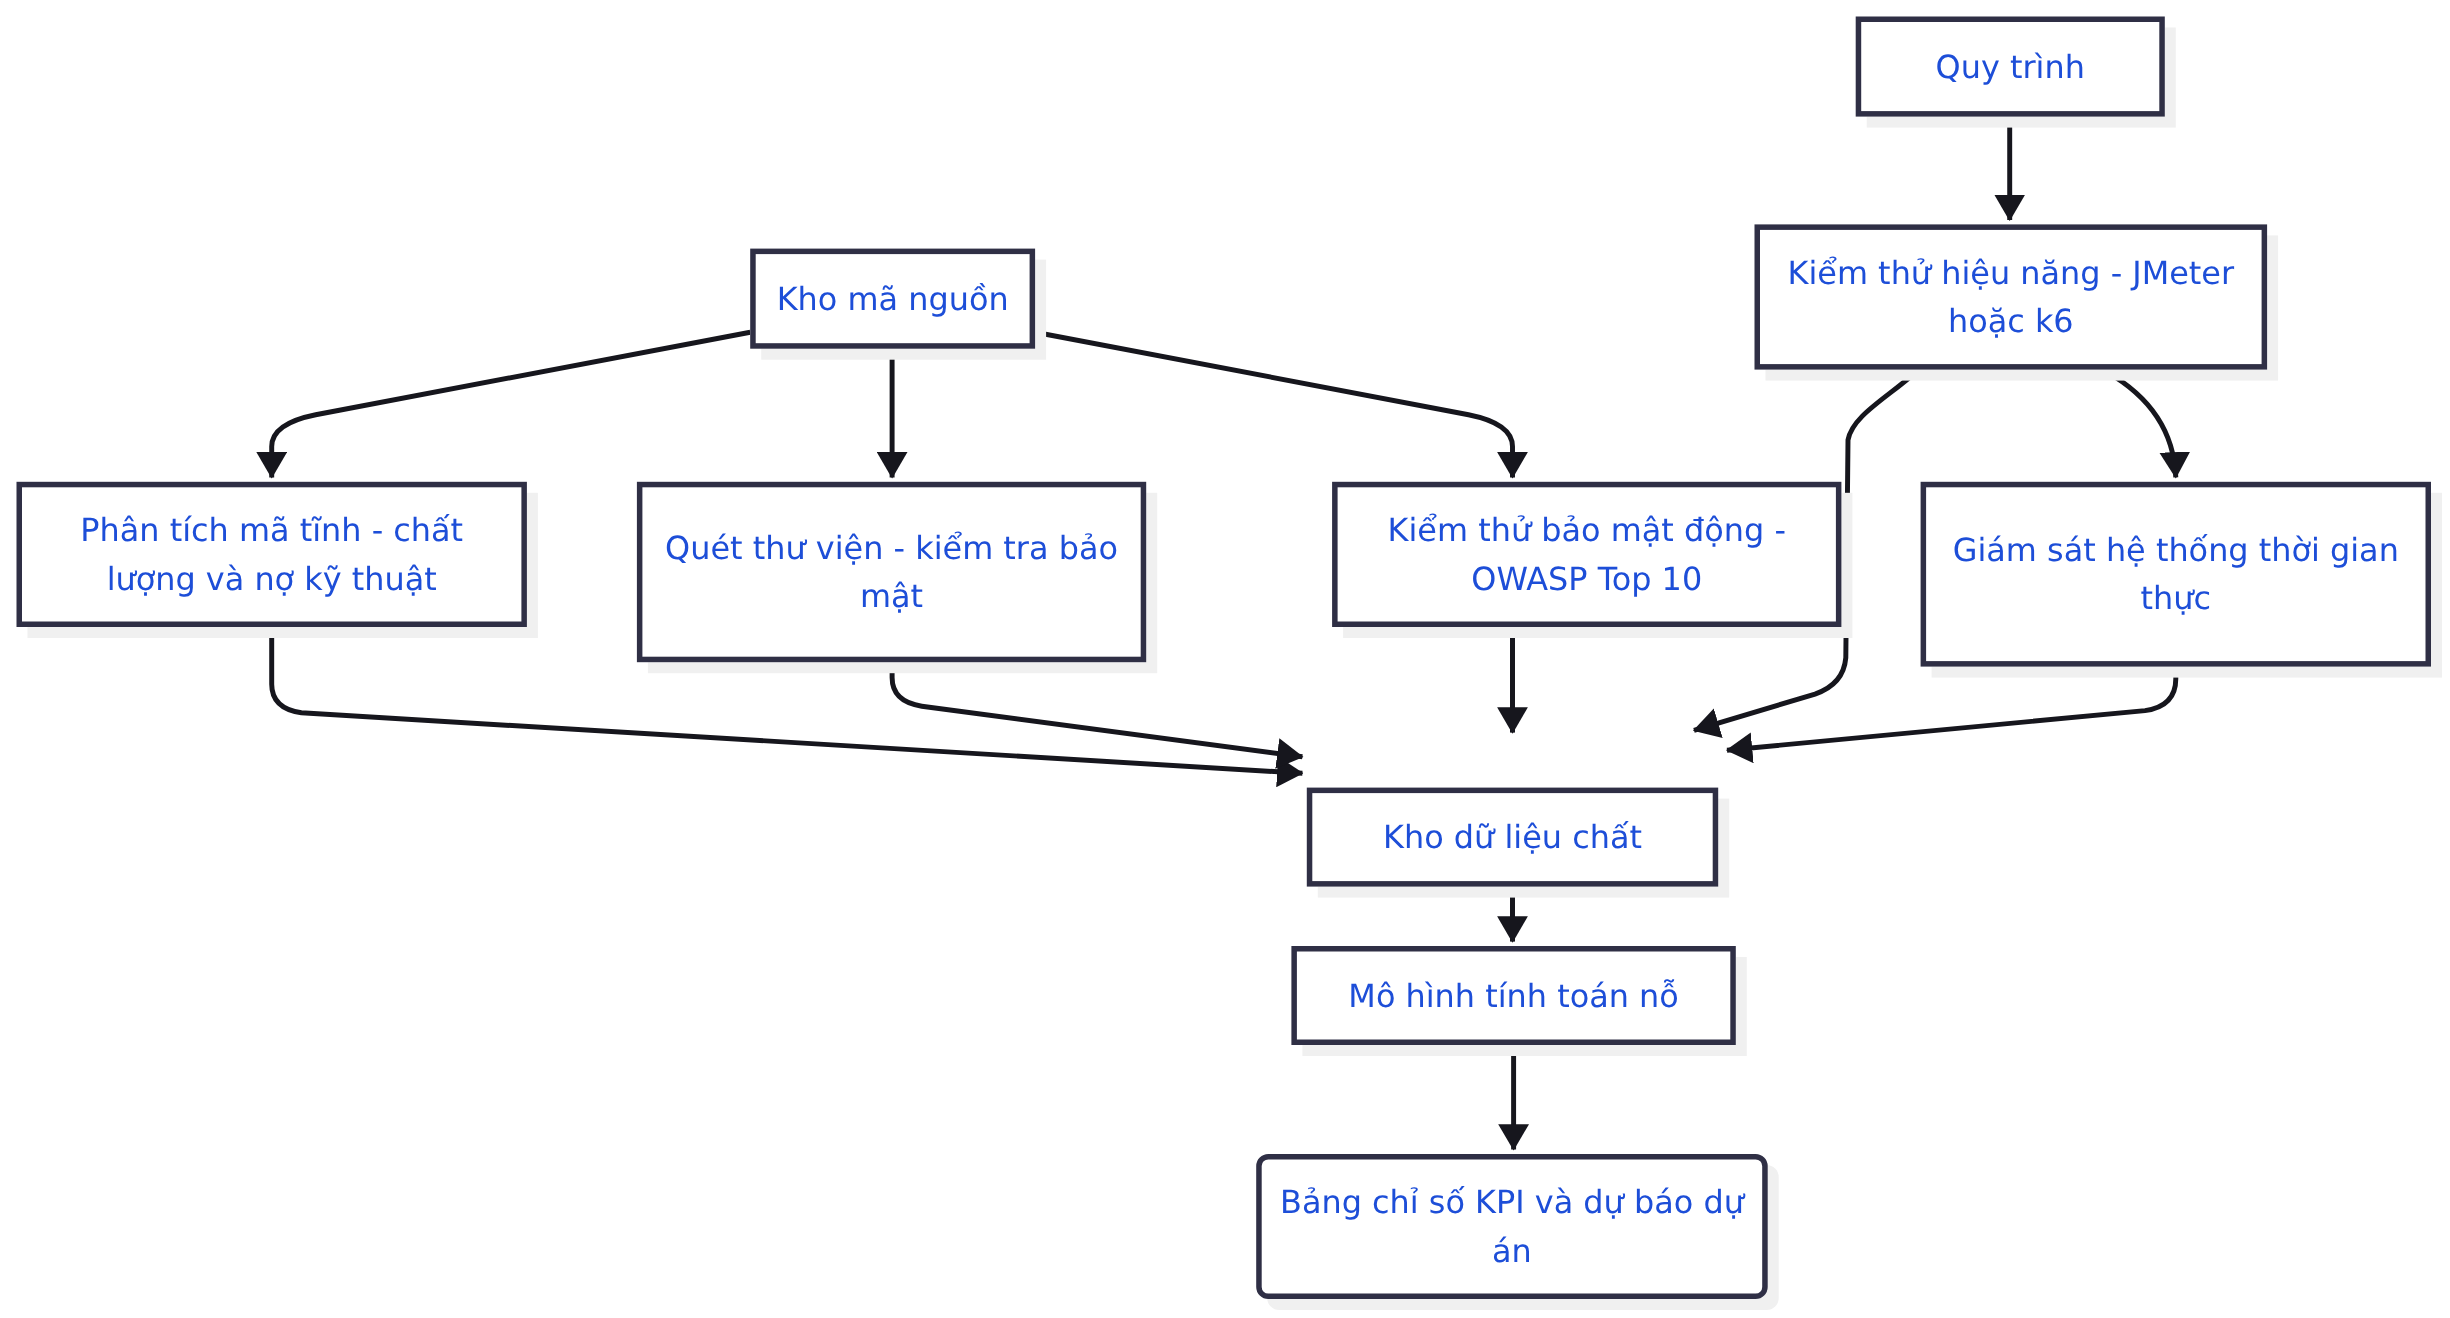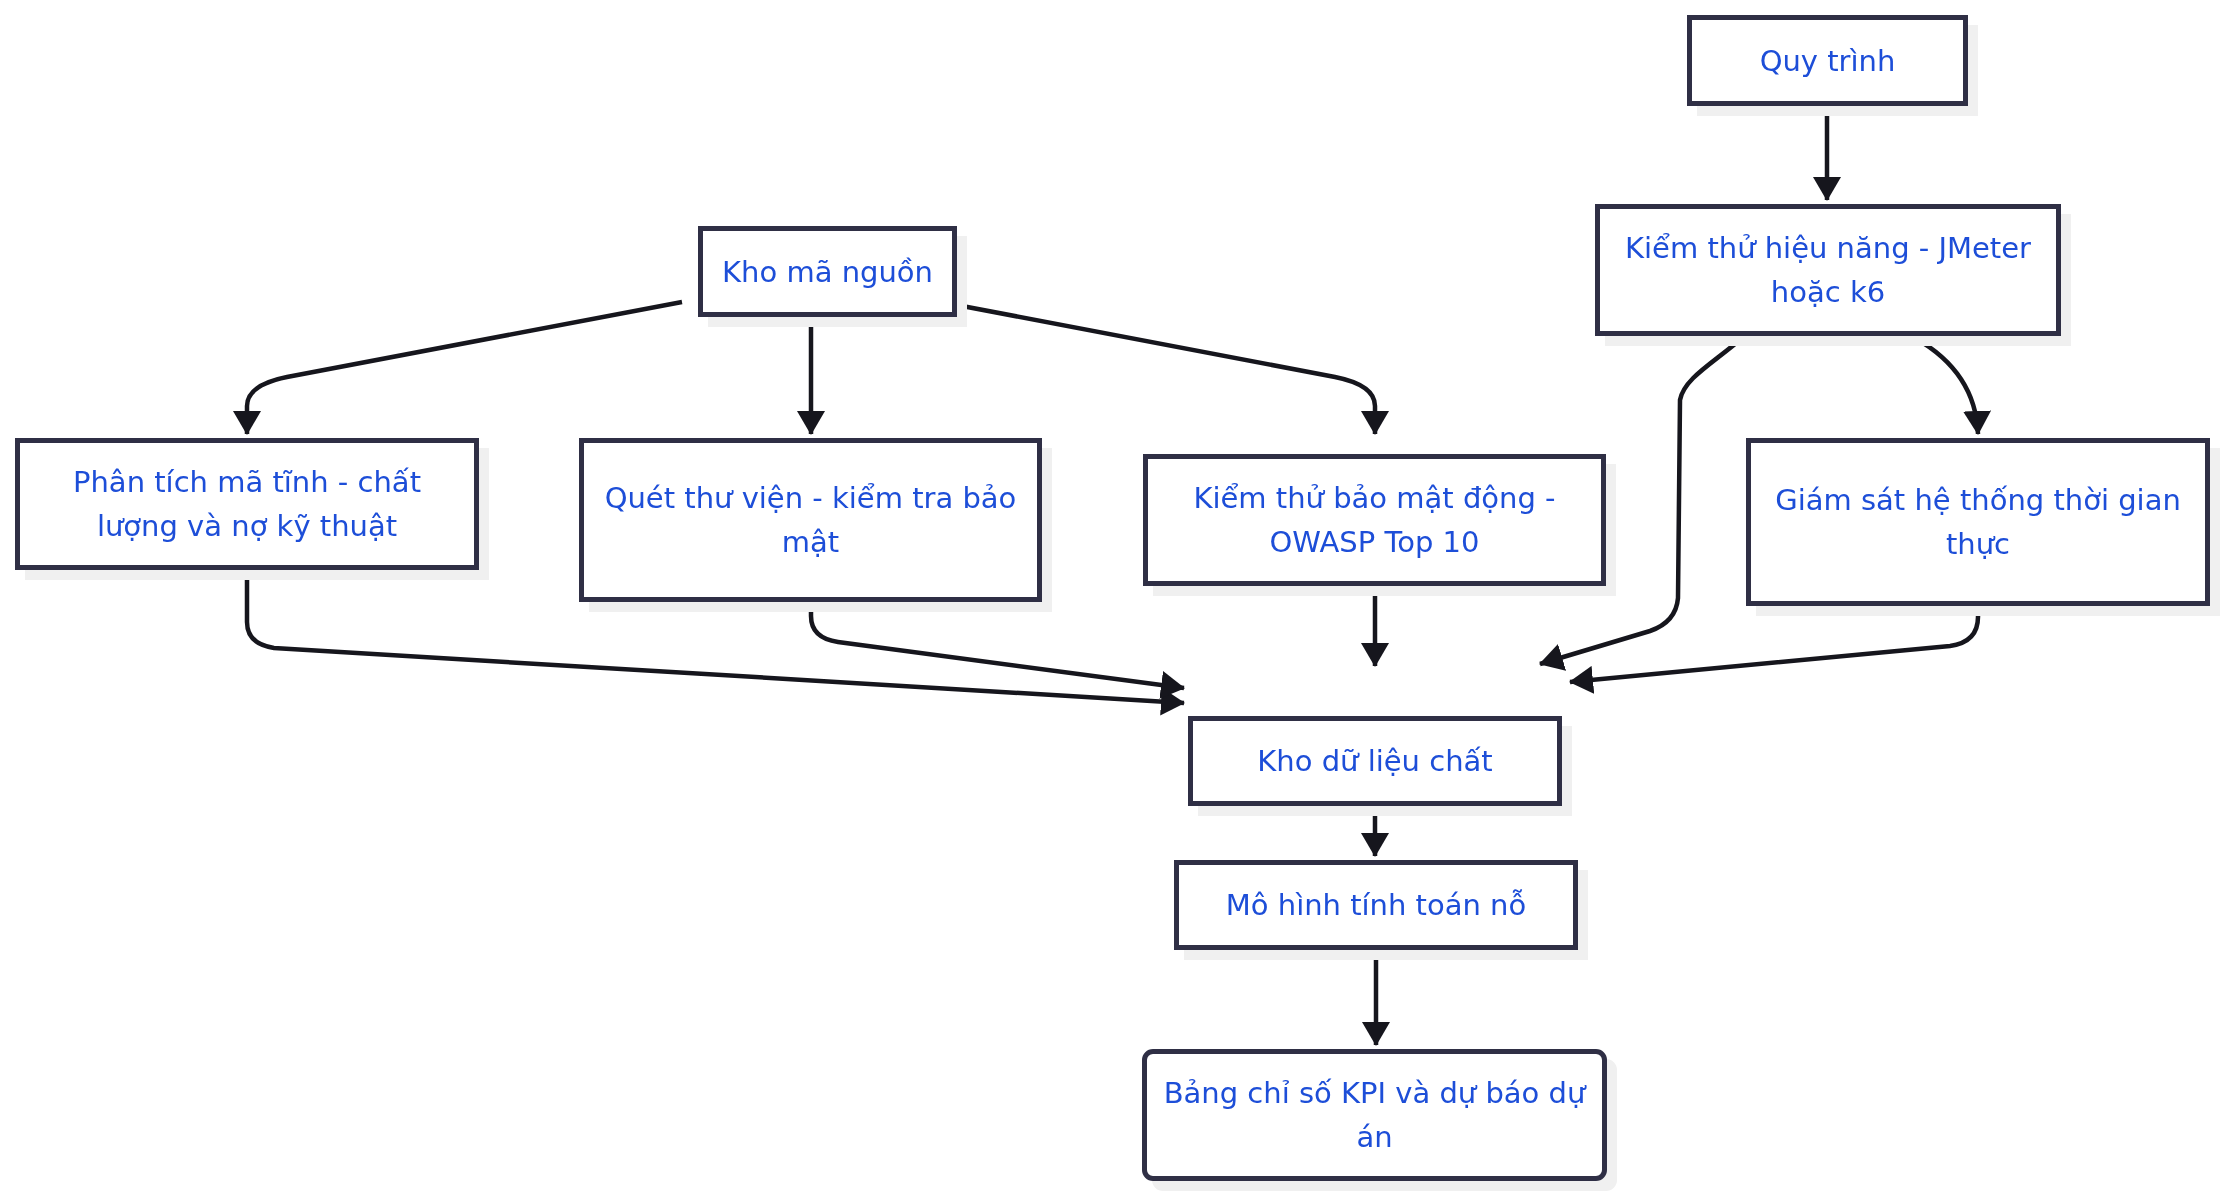--- a/index.html
+++ b/index.html
@@ -54,33 +54,33 @@
   </svg>
 
   <div class="node" style="left:1687px;top:15px;width:281px;height:91px;">
     <span>Quy trình</span>
   </div>
 
   <div class="node" style="left:1595px;top:204px;width:466px;height:132px;">
     <span>Kiểm thử hiệu năng - JMeter hoặc k6</span>
   </div>
 
-  <div class="node" style="left:682px;top:226px;width:259px;height:91px;margin-left:16px;">
+  <div class="node" style="left:682px;top:226px;width:259px;height:91px;">
     <span>Kho mã nguồn</span>
   </div>
 
   <div class="node" style="left:15px;top:438px;width:464px;height:132px;">
     <span>Phân tích mã tĩnh - chất lượng và nợ kỹ thuật</span>
   </div>
 
   <div class="node" style="left:579px;top:438px;width:463px;height:164px;">
     <span>Quét thư viện - kiểm tra bảo mật</span>
   </div>
 
-  <div class="node" style="left:1143px;top:438px;width:463px;height:132px;margin-top:16px;">
+  <div class="node" style="left:1211px;top:438px;width:463px;height:132px;">
     <span>Kiểm thử bảo mật động - OWASP Top 10</span>
   </div>
 
   <div class="node" style="left:1746px;top:438px;width:464px;height:168px;">
     <span>Giám sát hệ thống thời gian thực</span>
   </div>
 
   <div class="node" style="left:1188px;top:670px;width:374px;height:90px;margin-top:46px;">
     <span>Kho dữ liệu chất</span>
   </div>

